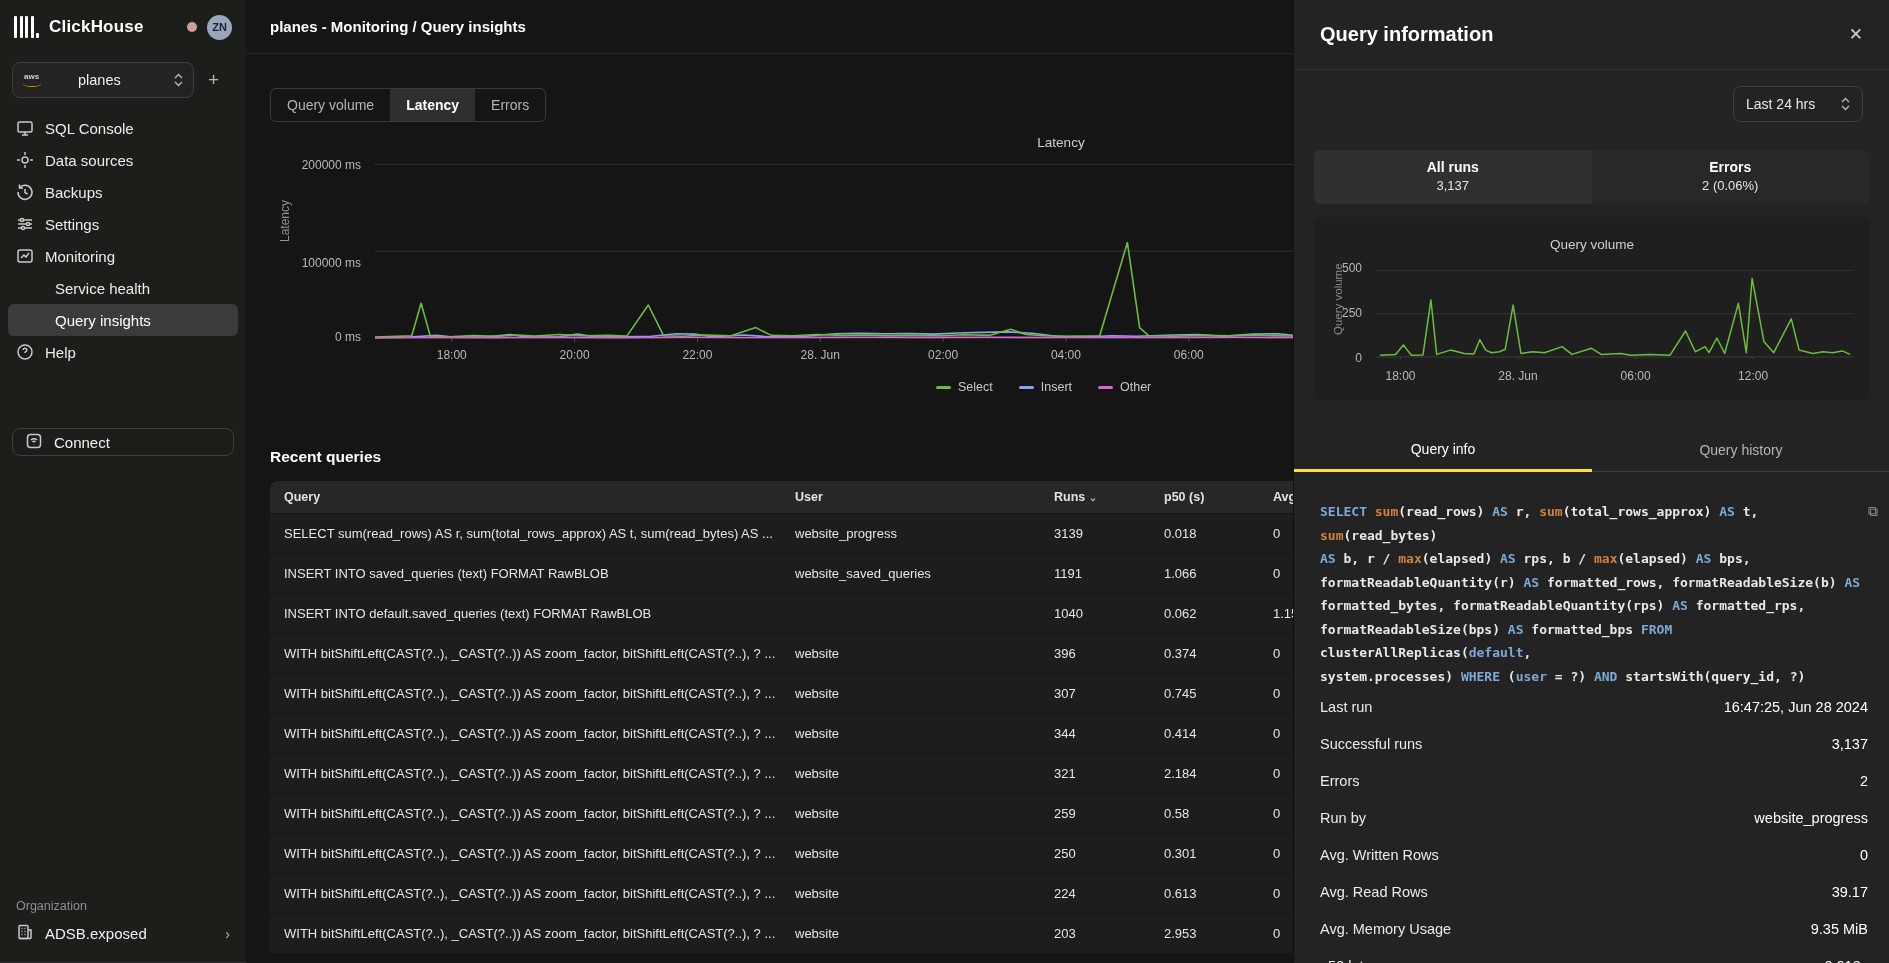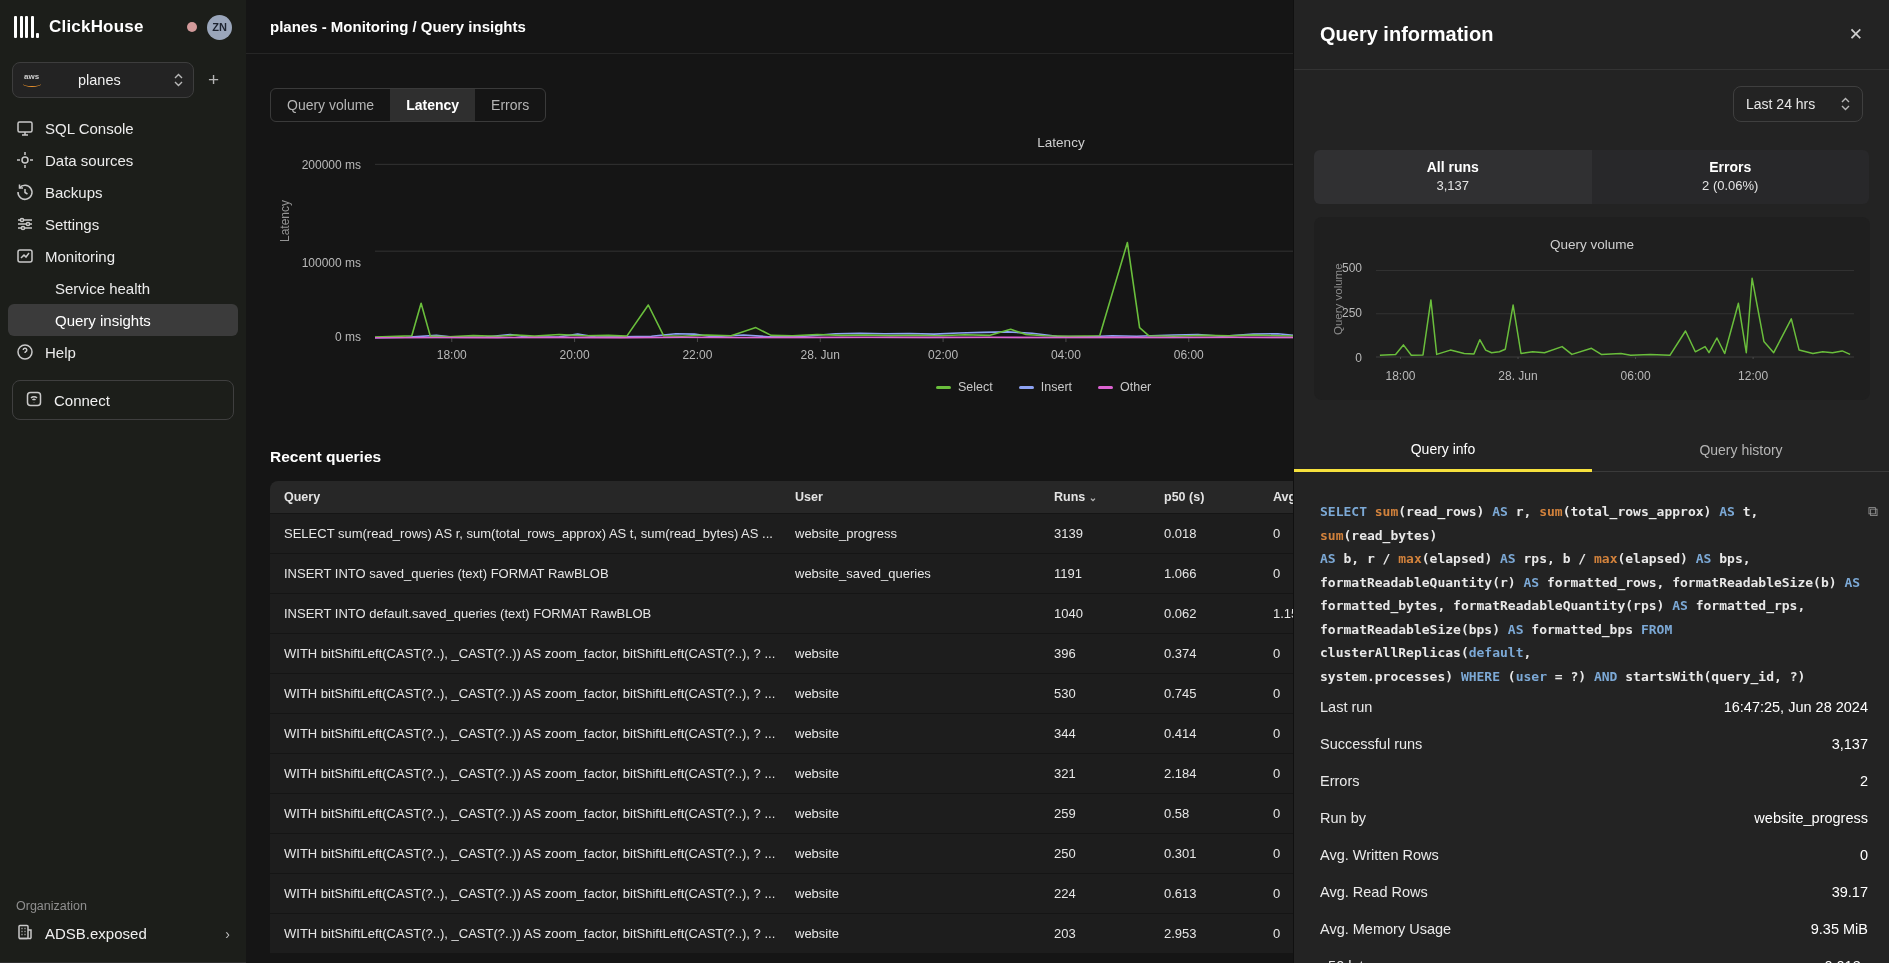--- a/index.html
+++ b/index.html
@@ -29,22 +29,22 @@
   .plus-btn { font-size:19px; color:#b5b5b5; padding:0 6px; cursor:pointer; }
   .nav { padding:0 8px;text-align:center; }
   .nav-item { display:flex; align-items:center; height:32px; padding:0 8px; gap:11px;
     border-radius:6px; font-size:15px; color:#ececec; cursor:pointer; }
   .nav-item.sub { padding-left:47px; }
   .nav-item.selected { background:#3b3b3b; color:#fff; }
   .nav-item .nico { width:18px; height:18px; flex:0 0 18px; display:flex; align-items:center;
     justify-content:center; color:#c9c9c9; }
   .nico svg { stroke:#c9c9c9; fill:none; stroke-width:1.5; }
   .connect-wrap { padding:12px 12px 0 12px; }
-  .connect-btn { height:40px; border:1px solid #3f3f3f; border-radius:8px; display:flex;
-    align-items:center; padding:0 12px; gap:11px; font-size:15px; color:#f0f0f0; cursor:pointer; }
+  .connect-btn { height:28px; border:1px solid #3f3f3f; border-radius:8px; display:flex;
+    align-items:center; padding:0 12px; gap:11px; font-size:15px; color:#f0f0f0; cursor:pointer;margin-top:48px; }
   .side-bottom { margin-top:auto; }
   .org-label { font-size:12.5px; color:#8f8f8f; padding:0 16px 10px 16px; }
   .org-row { display:flex; align-items:center; padding:0 16px 18px 16px; gap:11px;
     font-size:15px; color:#f0f0f0; cursor:pointer; }
   .org-chevron { margin-left:auto; color:#bdbdbd; font-size:14px; }
   .side-divider { border-top:1px solid #2e2e2e; }
   .footer-list { padding:14px 16px 16px 16px; display:flex; flex-direction:column; gap:14px; }
   .footer-item { display:flex; align-items:center; gap:11px; font-size:14.5px; color:#e8e8e8; cursor:pointer; }
   .green-dot { width:9px; height:9px; border-radius:50%; background:#8fd97f; margin:0 4px 0 4px; }
 
@@ -339,21 +339,21 @@
         <div class="qrow">
           <div class="qcell">WITH bitShiftLeft(CAST(?..), _CAST(?..)) AS zoom_factor, bitShiftLeft(CAST(?..), ? ...</div>
           <div class="qcell">website</div>
           <div class="qcell">396</div>
           <div class="qcell">0.374</div>
           <div class="qcell">0</div>
         </div>
         <div class="qrow">
           <div class="qcell">WITH bitShiftLeft(CAST(?..), _CAST(?..)) AS zoom_factor, bitShiftLeft(CAST(?..), ? ...</div>
           <div class="qcell">website</div>
-          <div class="qcell">530</div>
+          <div class="qcell">307</div>
           <div class="qcell">0.745</div>
           <div class="qcell">0</div>
         </div>
         <div class="qrow">
           <div class="qcell">WITH bitShiftLeft(CAST(?..), _CAST(?..)) AS zoom_factor, bitShiftLeft(CAST(?..), ? ...</div>
           <div class="qcell">website</div>
           <div class="qcell">344</div>
           <div class="qcell">0.414</div>
           <div class="qcell">0</div>
         </div>

